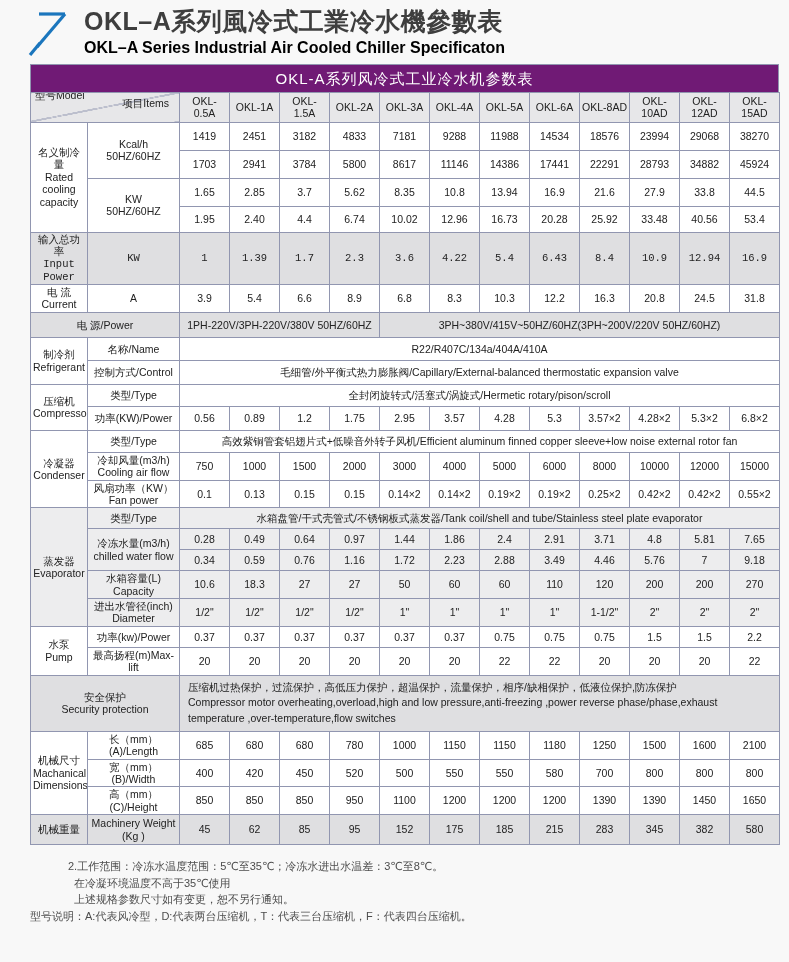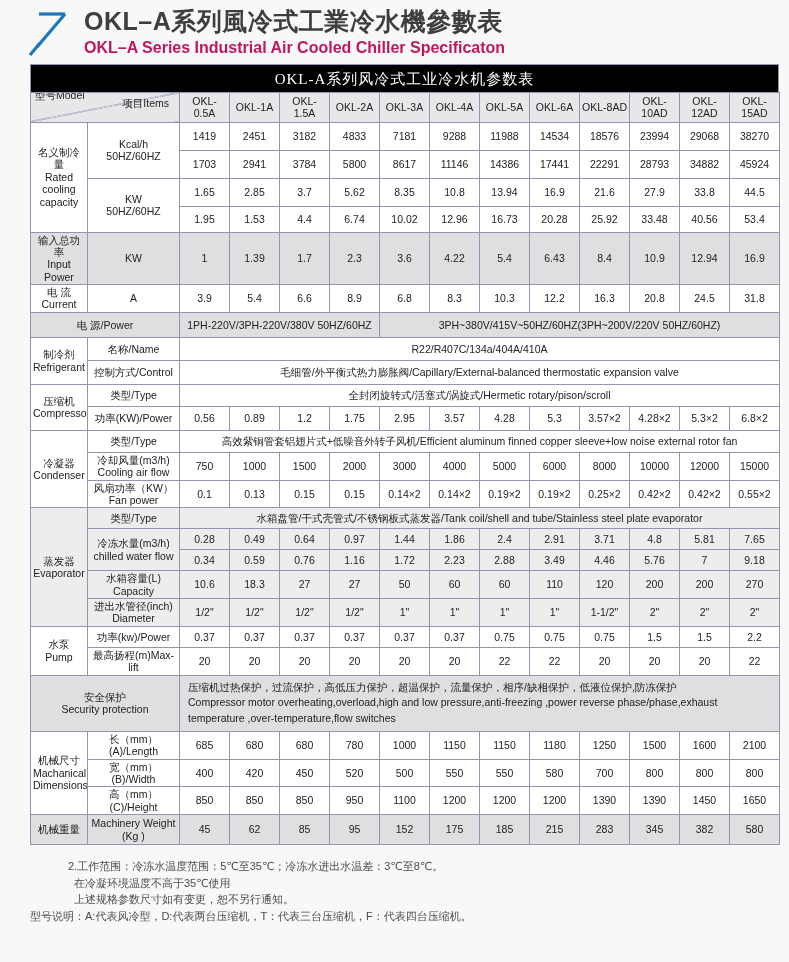--- a/index.html
+++ b/index.html
@@ -7,28 +7,28 @@
   body {
     width:789px; height:962px;
     background:#f8f8f8;
     font-family:"Liberation Sans","DejaVu Sans",sans-serif;
     color:#333;
   }
   .hdr { display:flex; align-items:flex-start; gap:13px; padding:6px 0 0 27px; }
   .logo { width:44px; height:50px; flex:0 0 auto; }
   .titles { padding-top:2px; }
   .t-zh { font-size:25px; font-weight:700; color:#3e3e3e; letter-spacing:0.5px; line-height:1.1; }
-  .t-en { font-size:16px; font-weight:600; color:#be185d; margin-top:3px; }
+  .t-en { font-size:16px; font-weight:600; color:#000000; margin-top:3px; }
 
   .twrap { margin:7px 0 0 30px; width:749px; }
   .tbar {
     height:28px; line-height:28px;
-    background:#000000; color:#ffffff;
+    background:#701a75; color:#ffffff;
     text-align:center; font-size:15px; letter-spacing:1px;
-    border:1px solid #9196b0; border-bottom:none;font-family:Liberation Serif, serif;
+    border:1px solid #9196b0; border-bottom:none;
   }
   table { width:749px; border-collapse:collapse; table-layout:fixed; background:#ffffff; }
   td,th {
     border:1px solid #9196b0;
     font-size:10.5px; font-weight:400; color:#222;
     text-align:center; vertical-align:middle;
     padding:1px 2px; line-height:1.18; overflow:hidden;
   }
   thead th { height:30px; background:#e7e7e9; font-size:10.5px; }
   .grp { background:inherit; }
@@ -143,33 +143,33 @@
           <td>10.8</td>
           <td>13.94</td>
           <td>16.9</td>
           <td>21.6</td>
           <td>27.9</td>
           <td>33.8</td>
           <td>44.5</td>
         </tr>
         <tr style="height: 26px;">
           <td>1.95</td>
-          <td>1.53</td>
+          <td>2.40</td>
           <td>4.4</td>
           <td>6.74</td>
           <td>10.02</td>
           <td>12.96</td>
           <td>16.73</td>
           <td>20.28</td>
           <td>25.92</td>
           <td>33.48</td>
           <td>40.56</td>
           <td>53.4</td>
         </tr>
-        <tr class="bg-g" style="height: 28px;">
+        <tr class="bg-g" style="height: 28px; font-family: Liberation Mono, monospace;">
           <td class="grp">输入总功率<br>Input Power</td>
           <td>KW</td>
           <td>1</td>
           <td>1.39</td>
           <td>1.7</td>
           <td>2.3</td>
           <td>3.6</td>
           <td>4.22</td>
           <td>5.4</td>
           <td>6.43</td>

